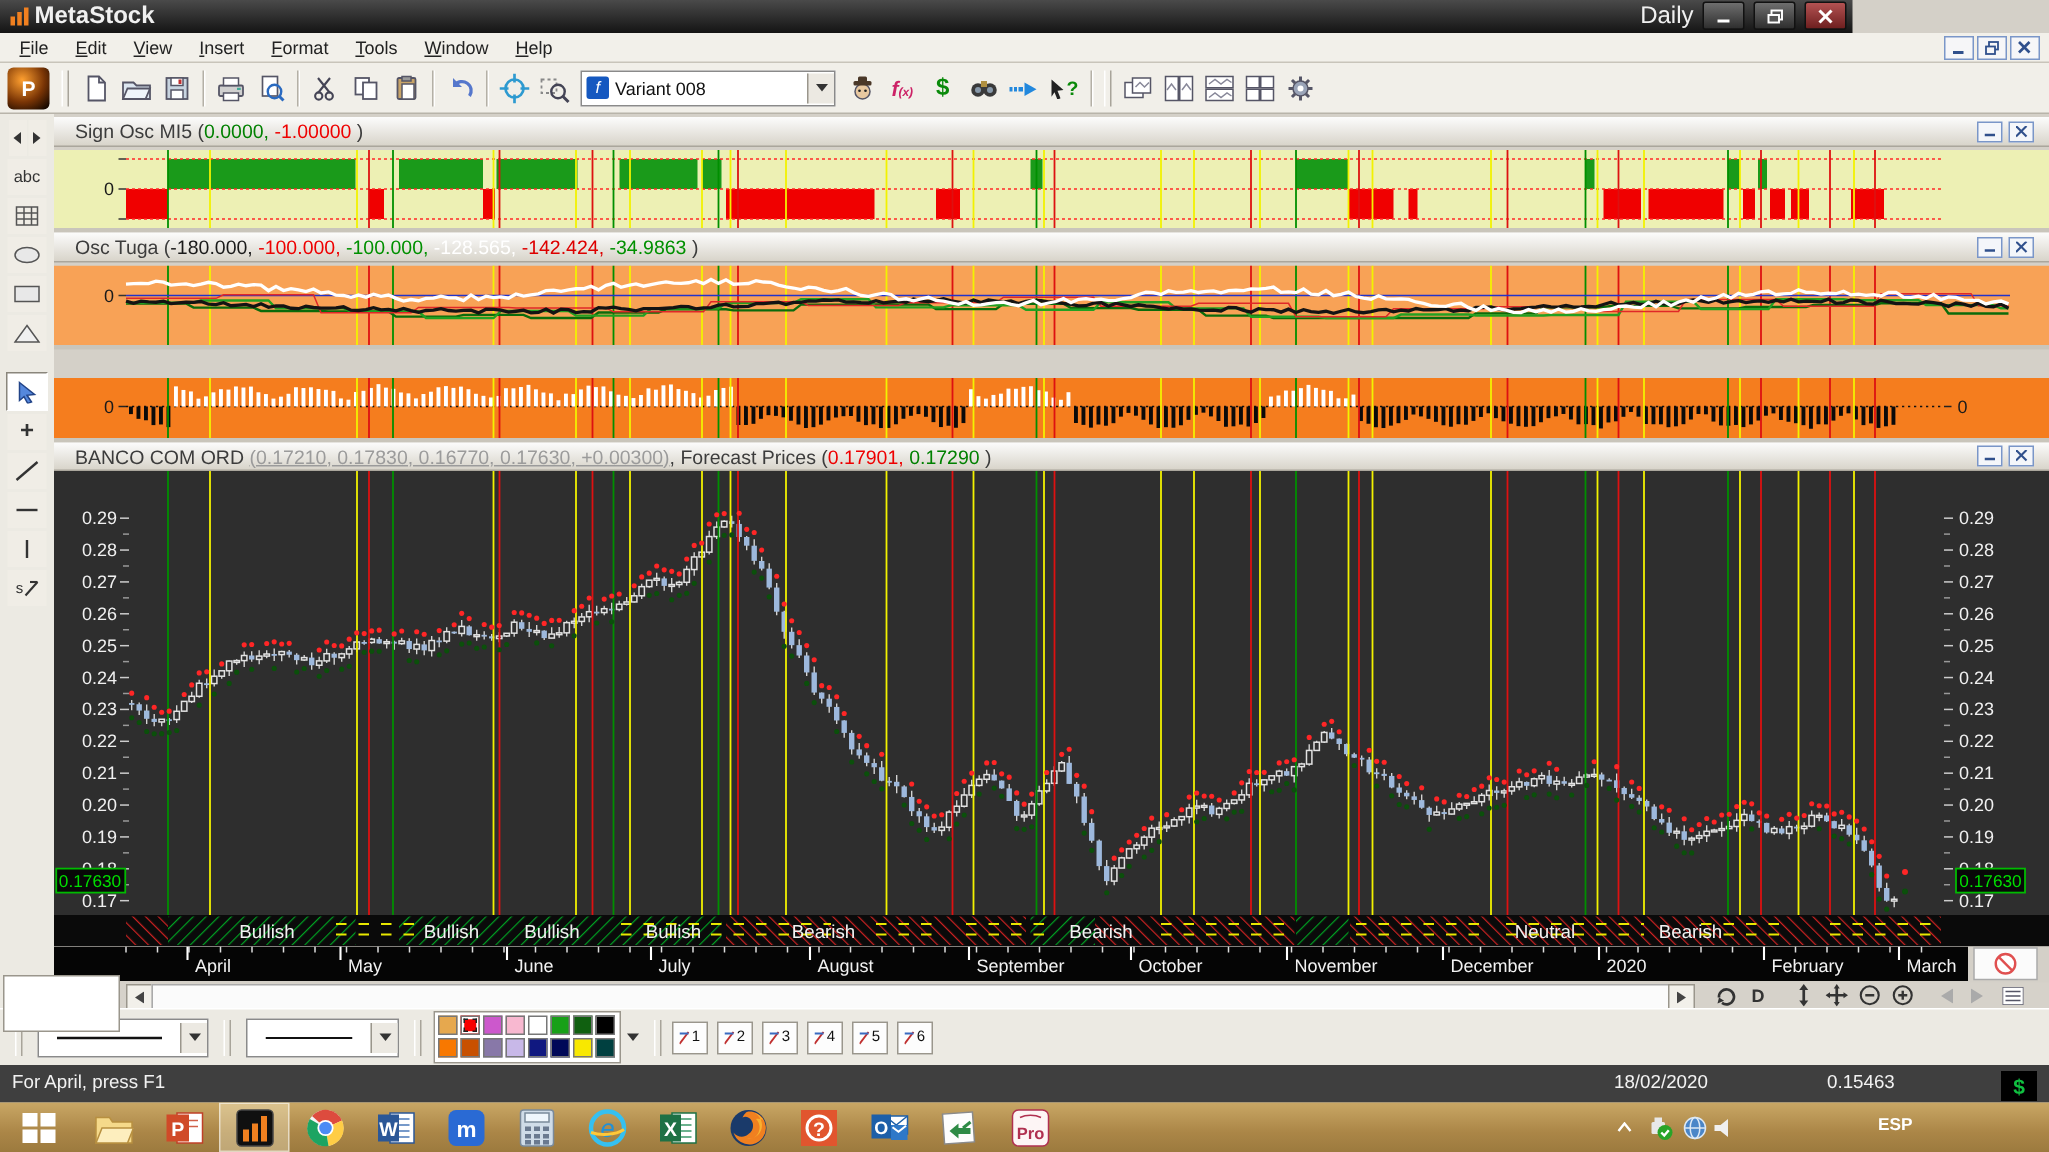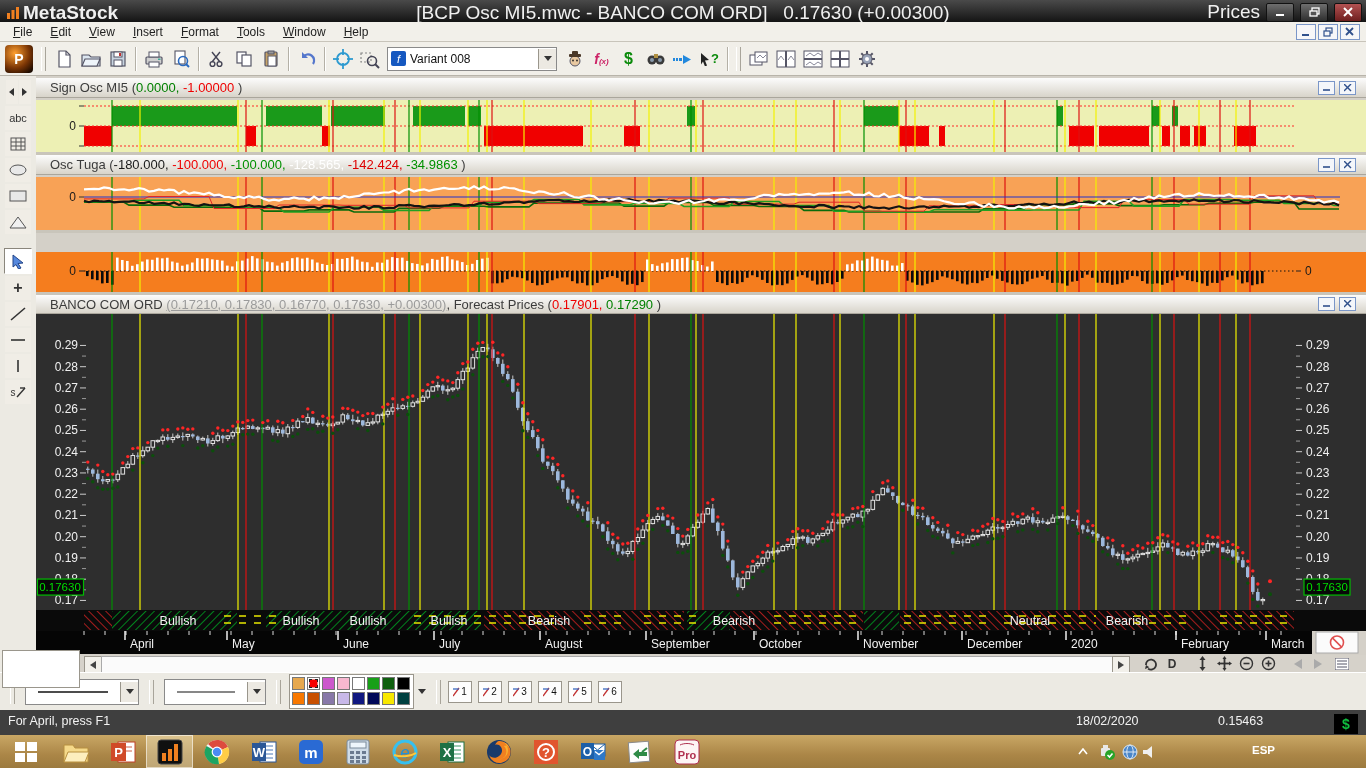--- a/index.html
+++ b/index.html
@@ -1,20 +1,20 @@
 <!DOCTYPE html>
 <html><head>
 <meta charset="utf-8">
 <style>
   html,body{margin:0;padding:0;background:#000;}
   #screen{position:relative;width:1366px;height:768px;overflow:hidden;background:#d4d0c8;
     font-family:"Liberation Sans",sans-serif;cursor:default;-webkit-user-select:none;user-select:none;}
   
-  .titlebar{position:absolute;left:0;top:0;width:1366px;height:22px;
-    background:linear-gradient(#4a4a4a,#141414);color:#f0f0f0;font-size:19px;}
+  .titlebar{position:absolute;left:0;top:0;width:1235px;height:22px;
+    background:linear-gradient(#4a4a4a,#141414);color:#f0f0f0;font-size:16px;}
   .ts-logo{position:absolute;left:6px;top:2px;display:flex;align-items:center;gap:3px;font-weight:bold;}
   .ts-title{position:absolute;left:300px;right:300px;top:2px;text-align:center;white-space:nowrap;}
   .ts-right{position:absolute;right:4px;top:1px;display:flex;align-items:center;gap:6px;}
   .wbtn{width:26px;height:17px;display:flex;align-items:center;justify-content:center;
     background:linear-gradient(#6e6e6e,#2e2e2e);border:1px solid #111;border-radius:2px;}
   .wbtn.close{background:linear-gradient(#b35252,#6e1f1f);}
   
   .menubar{position:absolute;left:0;top:22px;width:1366px;height:20px;background:#f2f0ea;
     border-bottom:1px solid #c8c4ba;font-size:12px;color:#222;display:flex;align-items:center;padding-left:4px;box-sizing:border-box;}
   .mitem{display:inline-block;padding:2px 9px;}
@@ -90,25 +90,22 @@
 
   <div class="titlebar">
     <div class="ts-logo">
       <svg width="14" height="14" viewBox="0 0 14 14">
         <rect x="1" y="7" width="3" height="6" fill="#f08020"></rect>
           <rect x="5.5" y="4" width="3" height="9" fill="#f08020"></rect>
           <rect x="10" y="1" width="3" height="12" fill="#f08020"></rect>
       </svg>
       <span>MetaStock</span>
     </div>
-    <div class="ts-title">
-      <span>[BCP Osc MI5.mwc - BANCO COM ORD]</span>&nbsp;&nbsp;&nbsp;<span>0.17630 (+0.00300)</span>
-    </div>
     <div class="ts-right">
-      <span>Prices</span>
+      <span>Daily</span>
       <span class="wbtn">
           <svg width="10" height="10">
             <line x1="1" y1="8" x2="9" y2="8" stroke="#fff" stroke-width="2"></line>
           </svg>
         </span>
       <span class="wbtn">
           <svg width="11" height="10">
             <rect x="3" y="1" width="7" height="6" fill="none" stroke="#fff" stroke-width="1.3"></rect>
             <rect x="1" y="4" width="7" height="5" fill="#555" stroke="#fff" stroke-width="1.3"></rect>
           </svg>

